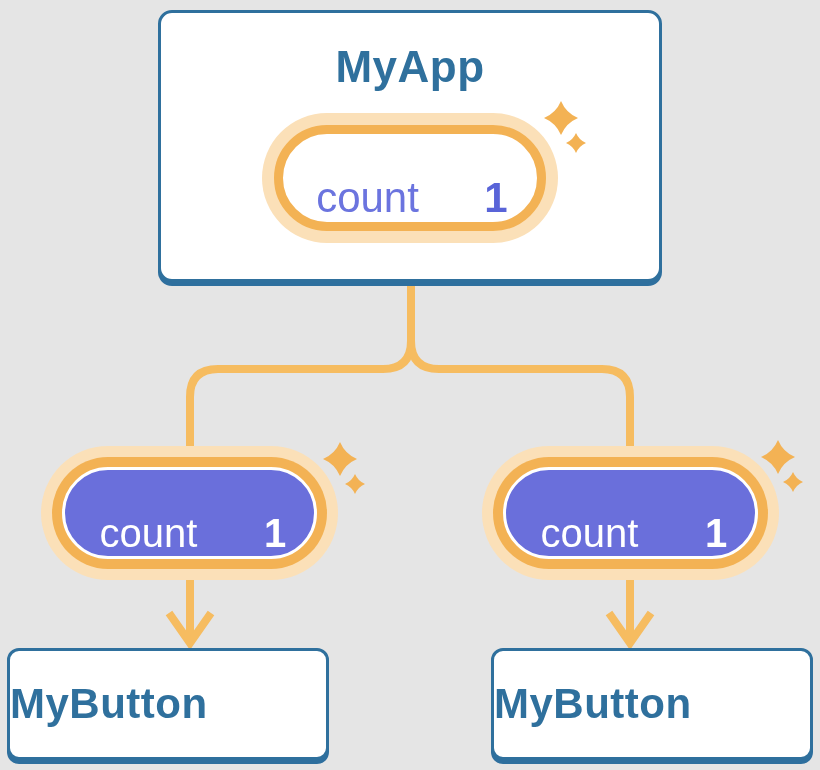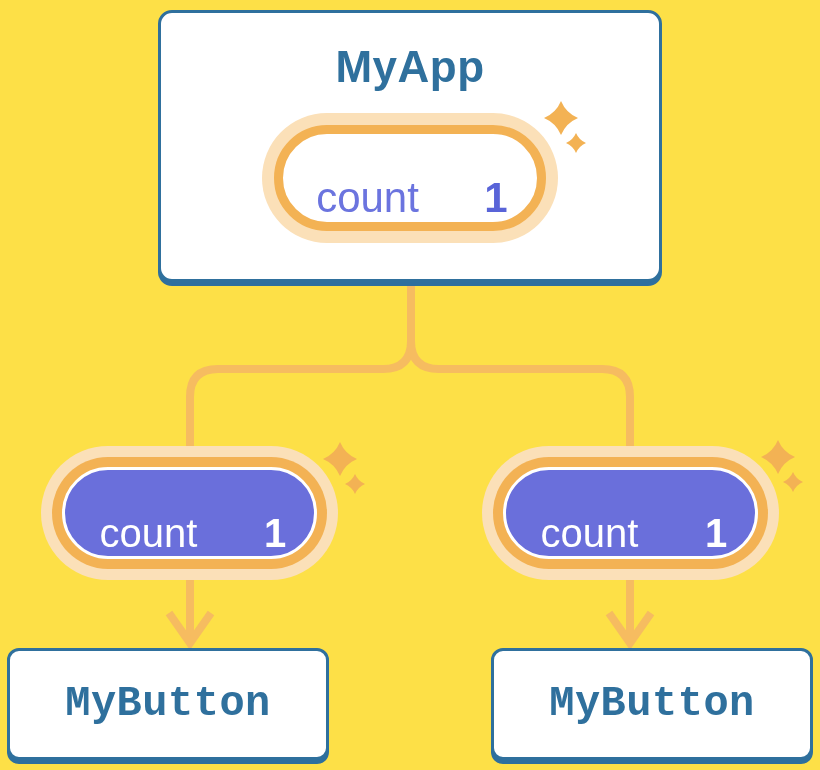--- a/index.html
+++ b/index.html
@@ -1,28 +1,28 @@
 <!DOCTYPE html>
 <html><head>
 <meta charset="utf-8">
 <style>
   html,body{margin:0;padding:0;background:#ffffff;}
   .canvas{
     position:relative;width:820px;height:770px;overflow:hidden;
-    font-family:"Liberation Sans",sans-serif;background:#fde047;
+    font-family:"Liberation Sans",sans-serif;background:#e5e5e5;
   }
   svg.connectors{position:absolute;left:0;top:0;z-index:1;}
   .card{
     position:absolute;box-sizing:border-box;background:#ffffff;
     border:3px solid #2F709D;box-shadow:0 4px 0 #2E6F9E;z-index:2;
   }
   .card.root{left:158px;top:10px;width:504px;height:272px;border-radius:14px;}
   .card.leaf{
     width:322px;height:112px;border-radius:12px;
-    display:flex;align-items:center;justify-content:center;font-family:Liberation Mono, monospace;
+    display:flex;align-items:center;
   }
   .card.leaf.left{left:7px;top:648px;}
   .card.leaf.right{left:491px;top:648px;}
   .root-title{
     position:absolute;left:158px;top:42px;width:504px;text-align:center;
     color:#2F709D;font-size:44px;font-weight:700;letter-spacing:.5px;z-index:3;
   }
   .leaf-title{color:#2F709D;font-size:42px;font-weight:700;letter-spacing:.5px;}
   .pill{
     position:absolute;box-sizing:border-box;display:flex;align-items:flex-end;

